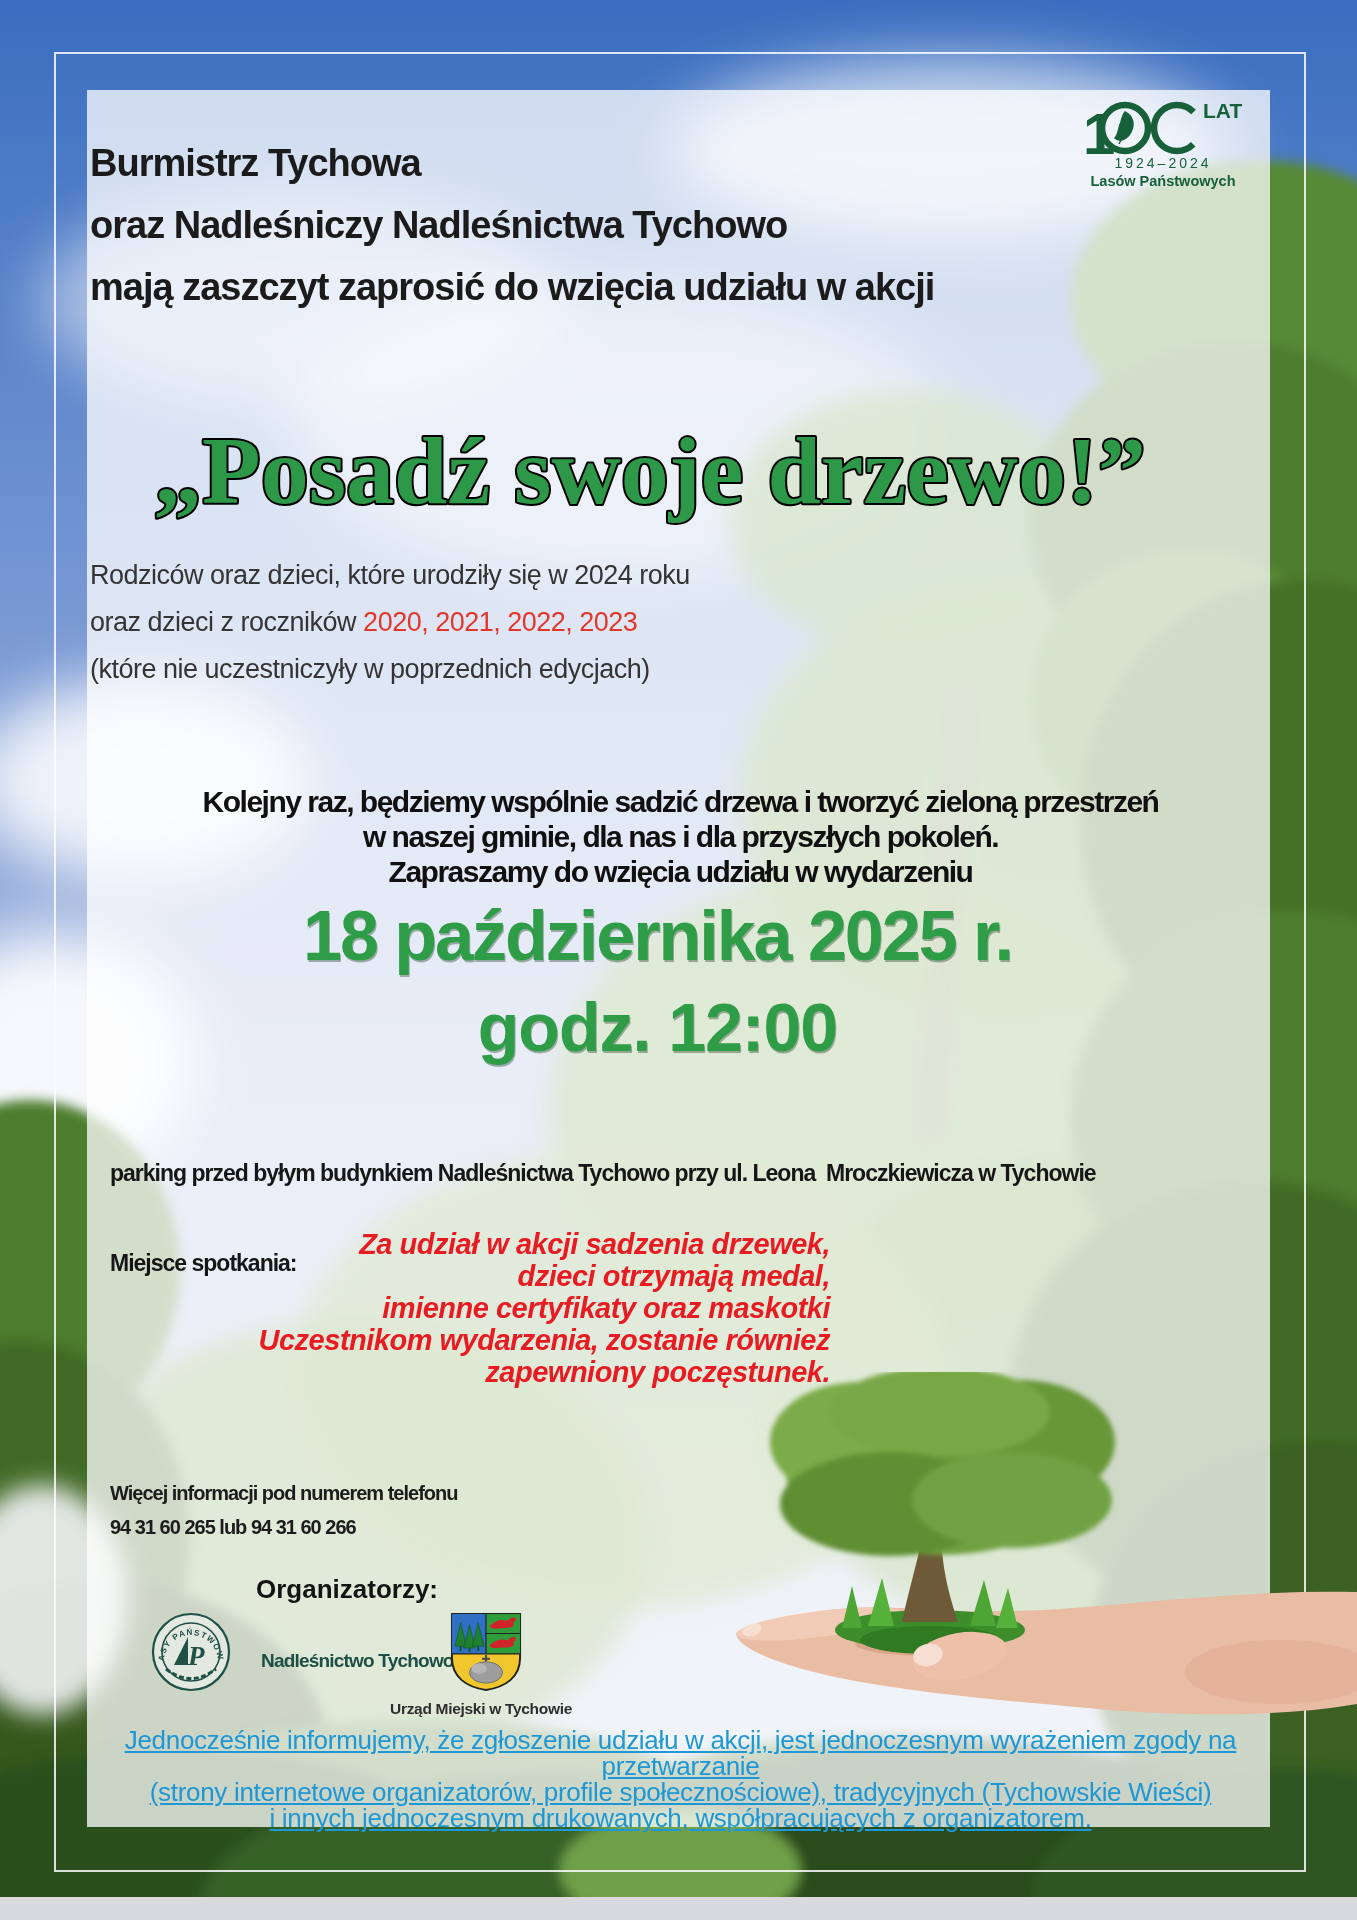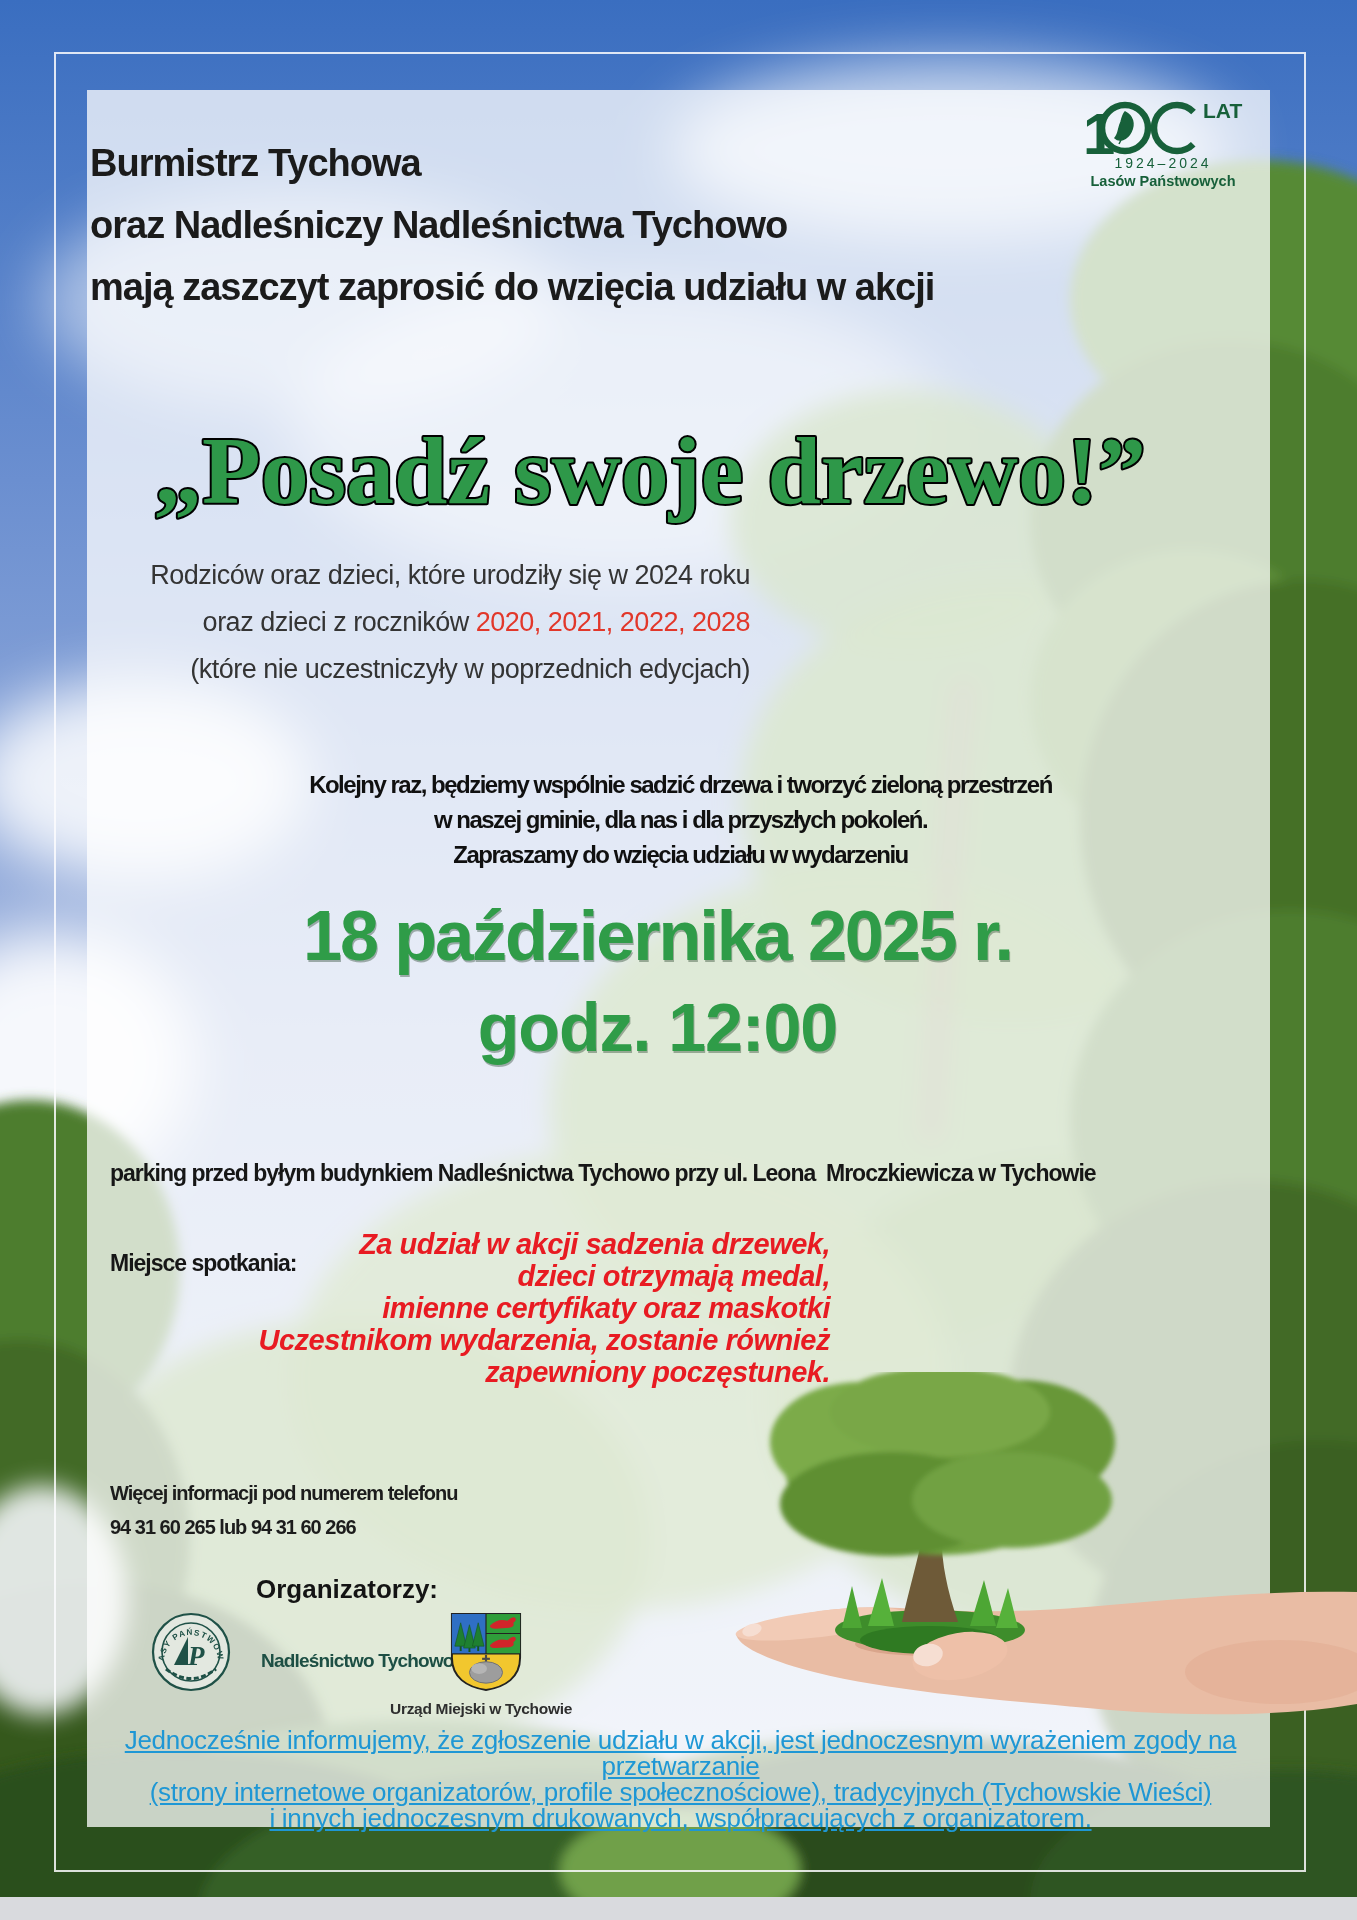--- a/index.html
+++ b/index.html
@@ -9,25 +9,25 @@
   .abs { position: absolute; }
   .bg { left: 0; top: 0; }
   .panel { left: 87px; top: 90px; width: 1183px; height: 1737px; background: rgba(255,255,255,0.75); }
   .frame { left: 54px; top: 52px; width: 1252px; height: 1820px; border: 2px solid rgba(252,252,254,0.85); }
   .bottom-strip { left: 0; top: 1897px; width: 1357px; height: 23px; background: #d9dade; }
 
   .logo100 { left: 1075px; top: 92px; }
   .header { left: 90px; top: 132px; width: 965px; text-align: left; font-weight: bold;
             font-size: 38px; line-height: 62px; letter-spacing: -1px; color: #1b1b1b; }
   .title-svg { left: 80px; top: 398px; }
-  .audience { left: 90px; top: 552px; width: 660px; text-align: right; font-size: 27px;
+  .audience { left: 90px; top: 552px; width: 660px; text-align: left; font-size: 27px;
               line-height: 47px; letter-spacing: -0.5px; color: #343434; }
   .audience .years { color: #e2372a; }
-  .invitation { left: 88px; top: 767px; width: 1185px; text-align: center; font-weight: bold;
-                font-size: 24px; line-height: 35px; letter-spacing: -1.5px; color: #101010; }
+  .invitation { left: 88px; top: 784px; width: 1185px; text-align: center; font-weight: bold;
+                font-size: 30px; line-height: 35px; letter-spacing: -1.5px; color: #101010; }
   .event { left: 95px; top: 890px; width: 1125px; text-align: center; font-weight: bold; color: #2f9c48; }
   .event .date { font-size: 70px; line-height: 92px; letter-spacing: -2px; text-shadow: 1px 2px 0 rgba(15,45,20,0.35); }
   .event .time { font-size: 68px; line-height: 90px; letter-spacing: -1px; text-shadow: 1px 2px 0 rgba(15,45,20,0.35); }
   .meeting { left: 110px; top: 1098px; width: 1170px; font-weight: bold; font-size: 23px;
              line-height: 30px; letter-spacing: -1px; color: #161616; white-space: pre-wrap; }
   .perks { left: 90px; top: 1228px; width: 740px; text-align: right; font-weight: bold; font-style: italic;
            font-size: 29px; line-height: 32px; letter-spacing: -0.5px; color: #e81b22; }
   .contact { left: 110px; top: 1476px; font-weight: bold; font-size: 20px; line-height: 34px;
              letter-spacing: -1px; color: #1c1c1c; }
   .org-heading { left: 256px; top: 1574px; font-weight: bold; font-size: 26px; color: #141414; }
@@ -126,21 +126,21 @@
     <div>oraz Nadleśniczy Nadleśnictwa Tychowo</div>
     <div>mają zaszczyt zaprosić do wzięcia udziału w akcji</div>
   </div>
 
   <svg class="abs title-svg" width="1140" height="150" viewBox="0 0 1140 150">
     <text x="570" y="105" text-anchor="middle" font-family="Liberation Serif, serif" font-weight="bold" font-size="96" fill="#2e9849" stroke="#000000" stroke-width="4" stroke-linejoin="round" paint-order="stroke">„Posadź swoje drzewo!”</text>
   </svg>
 
   <div class="abs audience">
     <div>Rodziców oraz dzieci, które urodziły się w 2024 roku</div>
-    <div><span>oraz dzieci z roczników </span><span class="years">2020, 2021, 2022, 2028</span></div>
+    <div><span>oraz dzieci z roczników </span><span class="years">2020, 2021, 2022, 2023</span></div>
     <div>(które nie uczestniczyły w poprzednich edycjach)</div>
   </div>
 
   <div class="abs invitation">
     <div>Kolejny raz, będziemy wspólnie sadzić drzewa i tworzyć zieloną przestrzeń</div>
     <div>w naszej gminie, dla nas i dla przyszłych pokoleń.</div>
     <div>Zapraszamy do wzięcia udziału w wydarzeniu</div>
   </div>
 
   <div class="abs event">

